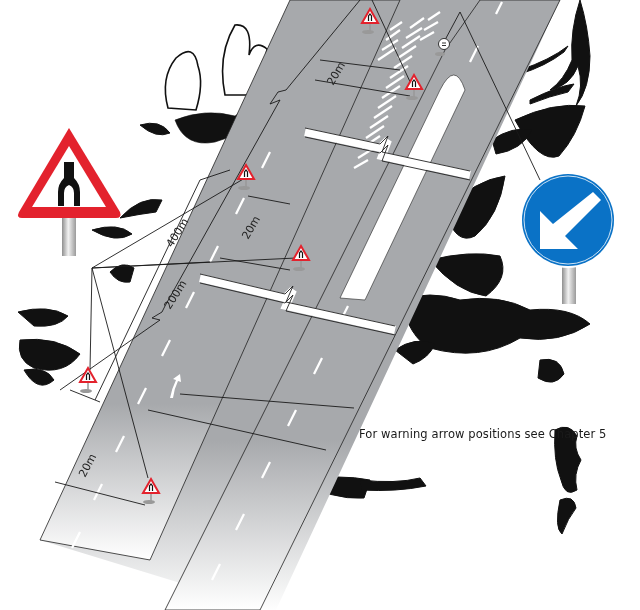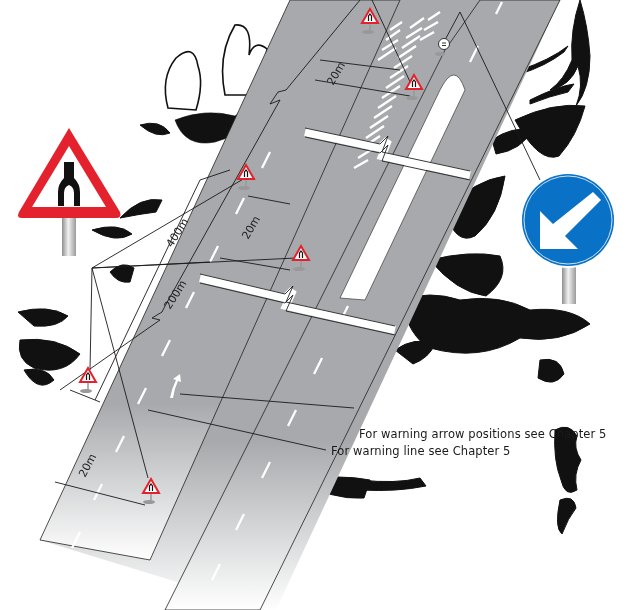--- a/index.html
+++ b/index.html
@@ -228,14 +228,13 @@
   <g>
     <rect x="562" y="266" width="14" height="38" fill="url(#postG)"></rect>
     <circle cx="568" cy="220" r="48" fill="#ffffff"></circle>
     <circle cx="568" cy="220" r="46" fill="#0a72c6"></circle>
     <circle cx="568" cy="220" r="44" fill="none" stroke="#ffffff" stroke-width="0.8"></circle>
     <path d="M593,192 L601,200 L565,236 L578,249 L540,249 L540,211 L553,224 Z" fill="#ffffff"></path>
   </g>
 </svg>
 
 <div class="annot" style="left:359px; top:401px;margin-top:26px;">For warning arrow positions see Chapter 5</div>
-<div class="annot" style="left:331px; top:444px;">For warning line see Chapter 5</div>
 </div>
 
 </body></html>

